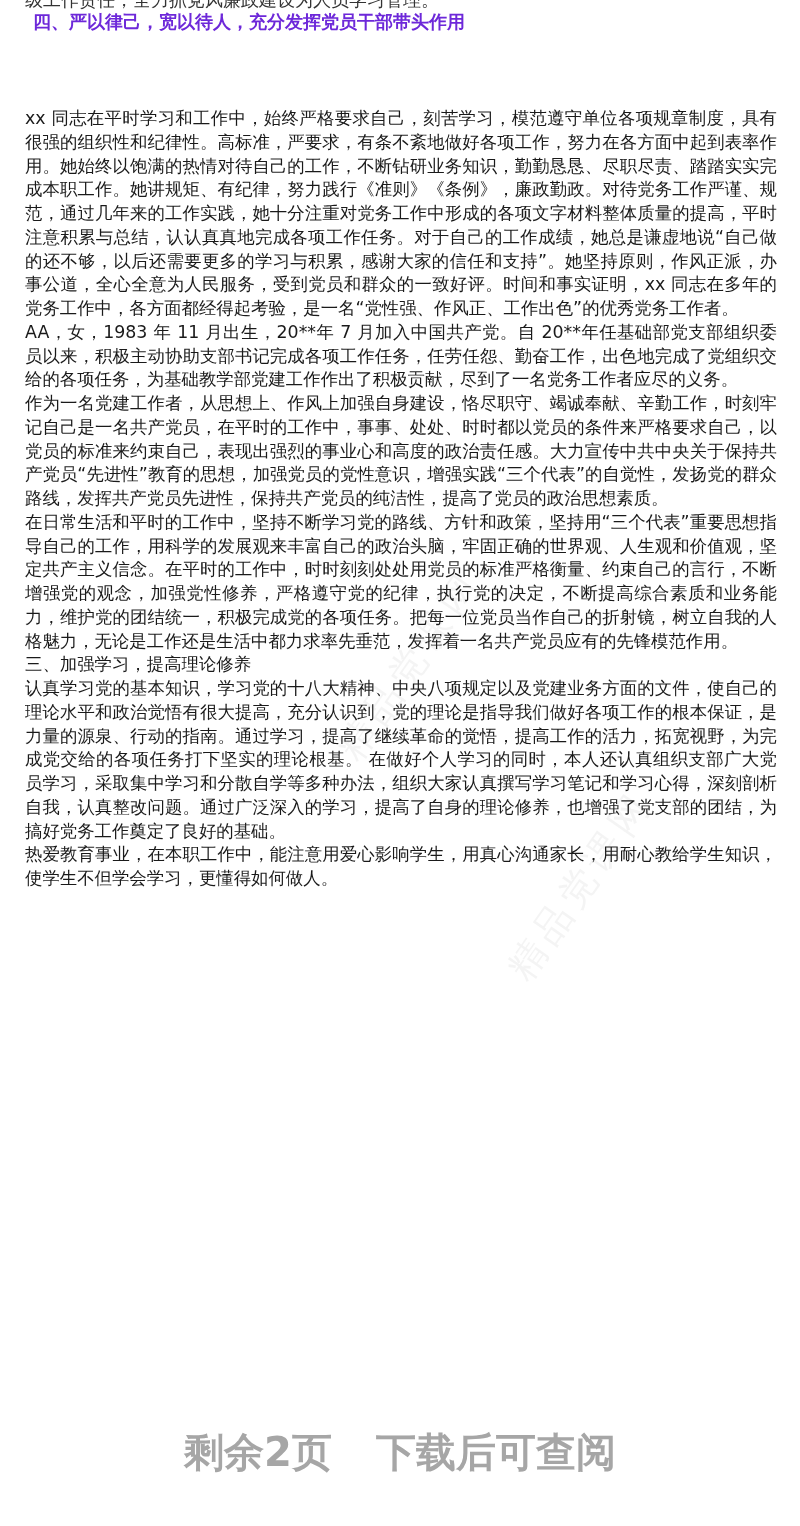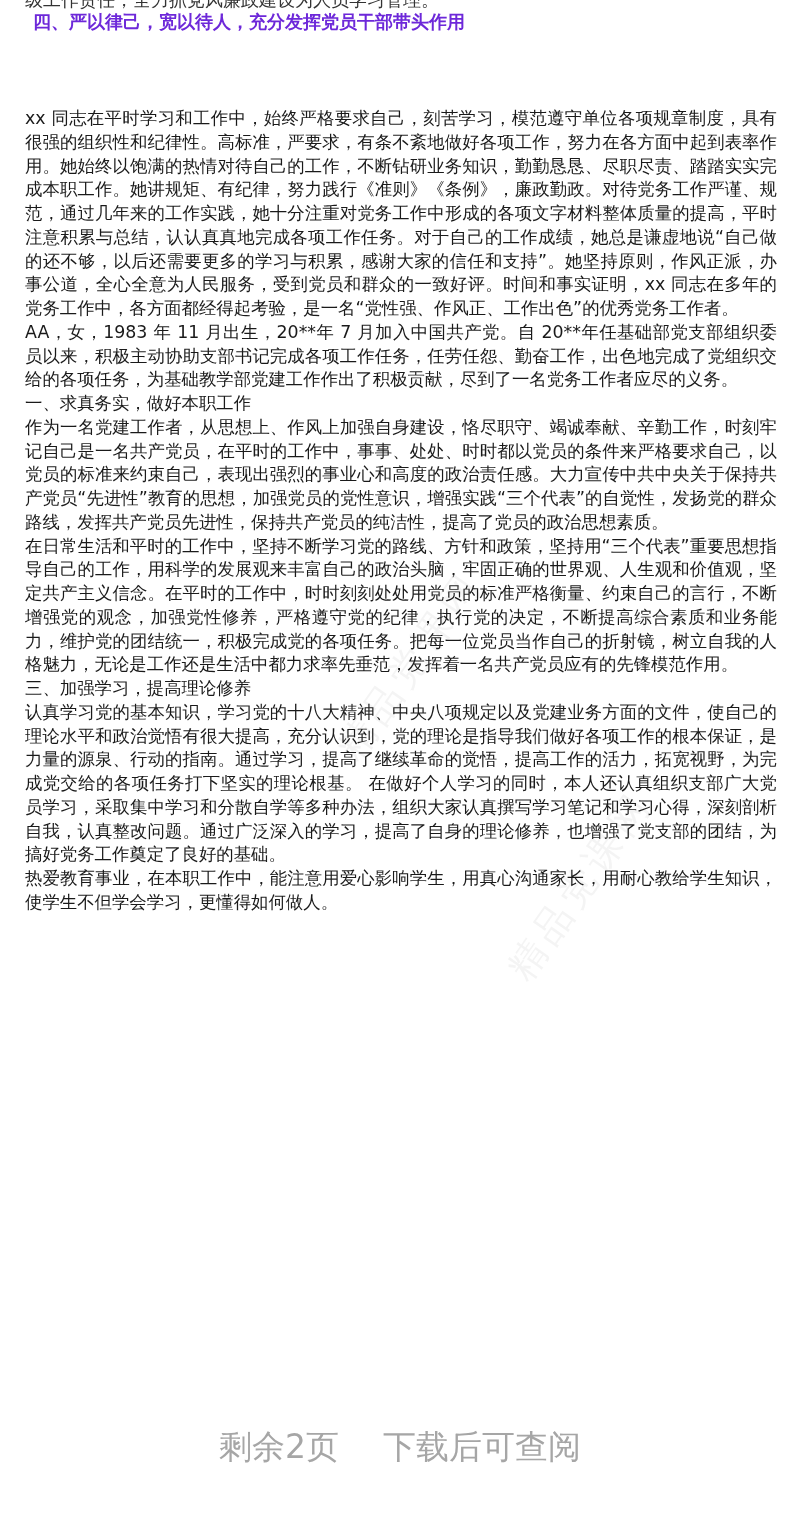--- a/index.html
+++ b/index.html
@@ -12,38 +12,37 @@
                     line-height: 24px; color: #6d28d9; white-space: nowrap; }
     .body { position: absolute; left: 25px; top: 91px; width: 752px; font-size: 17.4px;
             line-height: 23.75px; text-align: justify; margin-top: 16px; }
     .body p { margin: 0; }
     .body .sec { margin: 0; }
     .watermark { position: absolute; left: 300px; top: 640px; transform: rotate(-55deg);
                  font-size: 38px; color: rgba(120,120,120,0.08); white-space: nowrap;
                  letter-spacing: 6px; pointer-events: none; }
     .watermark2 { left: 470px; top: 860px; }
     .footer-note { position: absolute; left: 0; top: 1425px; width: 800px; text-align: center;
-                   font-size: 33px; font-weight: normal; color: #a6a6a6; letter-spacing: 0px; }
+                   font-size: 40px; font-weight: bold; color: #a6a6a6; letter-spacing: 0px; }
     .footer-note span { display: inline-block; }
     .footer-note .gap { width: 44px; }
   </style>
 </head>
 <body>
 
 <div class="page">
   <div class="cut-line">级工作责任，全力抓党风廉政建设为人员学习管理。</div>
   <div class="heading-bold">四、严以律己，宽以待人，充分发挥党员干部带头作用</div>
 
   <div class="watermark">精品党课网</div>
   <div class="watermark watermark2">精品党课网</div>
 
   <div class="body">
     <p>xx 同志在平时学习和工作中，始终严格要求自己，刻苦学习，模范遵守单位各项规章制度，具有很强的组织性和纪律性。高标准，严要求，有条不紊地做好各项工作，努力在各方面中起到表率作用。她始终以饱满的热情对待自己的工作，不断钻研业务知识，勤勤恳恳、尽职尽责、踏踏实实完成本职工作。她讲规矩、有纪律，努力践行《准则》《条例》，廉政勤政。对待党务工作严谨、规范，通过几年来的工作实践，她十分注重对党务工作中形成的各项文字材料整体质量的提高，平时注意积累与总结，认认真真地完成各项工作任务。对于自己的工作成绩，她总是谦虚地说“自己做的还不够，以后还需要更多的学习与积累，感谢大家的信任和支持”。她坚持原则，作风正派，办事公道，全心全意为人民服务，受到党员和群众的一致好评。时间和事实证明，xx 同志在多年的党务工作中，各方面都经得起考验，是一名“党性强、作风正、工作出色”的优秀党务工作者。</p>
     <p>AA，女，1983 年 11 月出生，20**年 7 月加入中国共产党。自 20**年任基础部党支部组织委员以来，积极主动协助支部书记完成各项工作任务，任劳任怨、勤奋工作，出色地完成了党组织交给的各项任务，为基础教学部党建工作作出了积极贡献，尽到了一名党务工作者应尽的义务。</p>
-    <p class="sec">一、求真务实，做好本职工作</p>
     <p>作为一名党建工作者，从思想上、作风上加强自身建设，恪尽职守、竭诚奉献、辛勤工作，时刻牢记自己是一名共产党员，在平时的工作中，事事、处处、时时都以党员的条件来严格要求自己，以党员的标准来约束自己，表现出强烈的事业心和高度的政治责任感。大力宣传中共中央关于保持共产党员“先进性”教育的思想，加强党员的党性意识，增强实践“三个代表”的自觉性，发扬党的群众路线，发挥共产党员先进性，保持共产党员的纯洁性，提高了党员的政治思想素质。</p>
     <p>在日常生活和平时的工作中，坚持不断学习党的路线、方针和政策，坚持用“三个代表”重要思想指导自己的工作，用科学的发展观来丰富自己的政治头脑，牢固正确的世界观、人生观和价值观，坚定共产主义信念。在平时的工作中，时时刻刻处处用党员的标准严格衡量、约束自己的言行，不断增强党的观念，加强党性修养，严格遵守党的纪律，执行党的决定，不断提高综合素质和业务能力，维护党的团结统一，积极完成党的各项任务。把每一位党员当作自己的折射镜，树立自我的人格魅力，无论是工作还是生活中都力求率先垂范，发挥着一名共产党员应有的先锋模范作用。</p>
     <p class="sec">三、加强学习，提高理论修养</p>
     <p>认真学习党的基本知识，学习党的十八大精神、中央八项规定以及党建业务方面的文件，使自己的理论水平和政治觉悟有很大提高，充分认识到，党的理论是指导我们做好各项工作的根本保证，是力量的源泉、行动的指南。通过学习，提高了继续革命的觉悟，提高工作的活力，拓宽视野，为完成党交给的各项任务打下坚实的理论根基。 在做好个人学习的同时，本人还认真组织支部广大党员学习，采取集中学习和分散自学等多种办法，组织大家认真撰写学习笔记和学习心得，深刻剖析自我，认真整改问题。通过广泛深入的学习，提高了自身的理论修养，也增强了党支部的团结，为搞好党务工作奠定了良好的基础。</p>
     <p>热爱教育事业，在本职工作中，能注意用爱心影响学生，用真心沟通家长，用耐心教给学生知识，使学生不但学会学习，更懂得如何做人。</p>
   </div>
 
   <div class="footer-note">
     <span>剩余2页</span><span class="gap"></span><span>下载后可查阅</span>
   </div>

